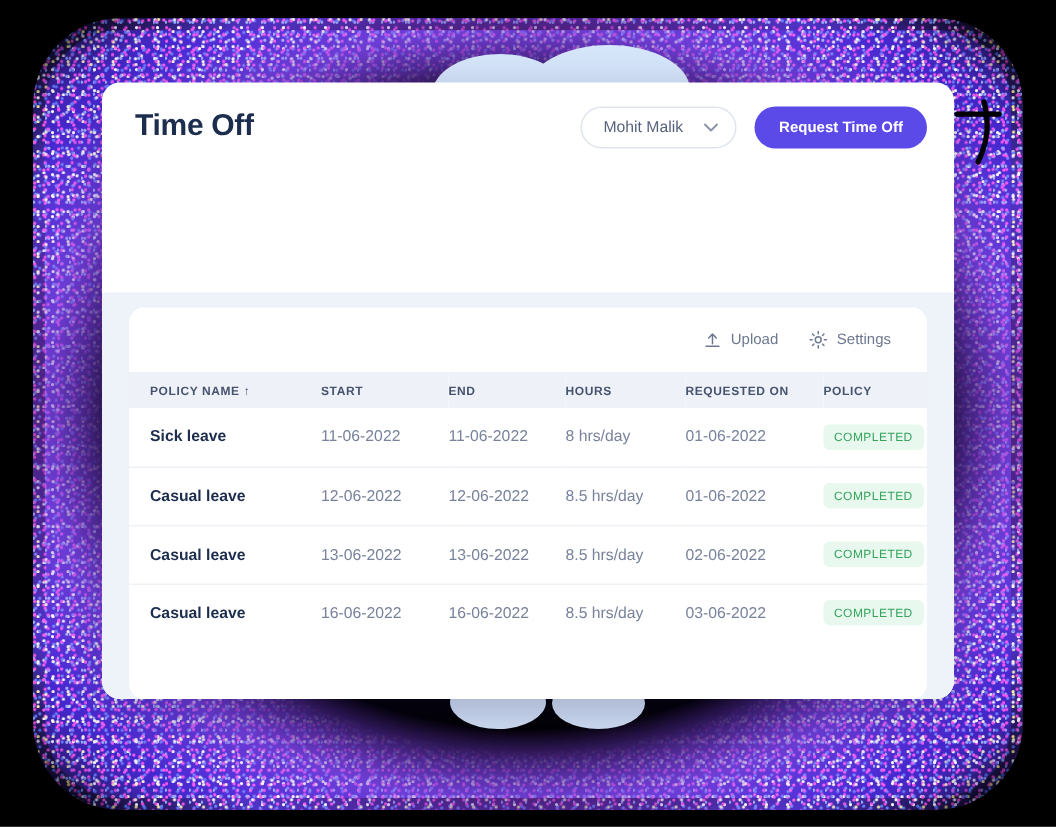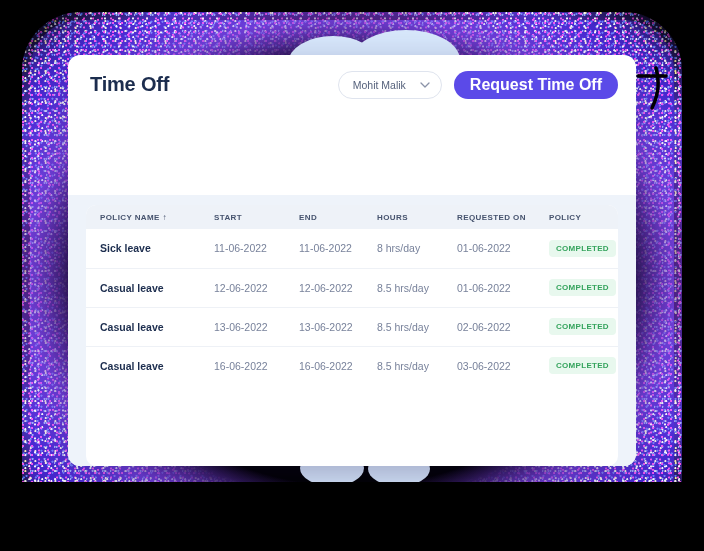--- a/index.html
+++ b/index.html
@@ -8,21 +8,21 @@
     width: 704px;
     height: 551px;
     background: #000000;
     overflow: hidden;
     font-family: "Liberation Sans", sans-serif;
   }
 
   #stage {
     position: relative;
     width: 704px;
-    height: 482px;
+    height: 551px;
     background: #000000;
     overflow: hidden;
   }
 
   
   .glow-outer {
     position: absolute;
     left: 22px; top: 12px;
     width: 660px; height: 528px;
     border-radius: 58px;
@@ -128,21 +128,21 @@
   }
   .chev { display: block; }
 
   .primary-btn {
     height: 28px;
     padding: 0 16px;
     border: none;
     border-radius: 14px;
     background: #5b4ae8;
     color: #ffffff;
-    font-size: 16px;
+    font-size: 10px;
     font-weight: bold;
     font-family: "Liberation Sans", sans-serif;
     cursor: pointer;
     white-space: nowrap;
   }
 
   
   .tabs {
     display: flex;
     gap: 26px;
@@ -233,21 +233,21 @@
     font-weight: bold;
   }
 
   .badge {
     display: inline-block;
     padding: 4px 7px;
     border-radius: 4px;
     background: #e8f8ee;
     color: #35a45d;
     font-size: 8px;
-    font-weight: bold;
+    font-weight: normal;
     letter-spacing: 0.3px;
   }
 
   .col-policy { width: 128px; }
   .col-start  { width: 85px; }
   .col-end    { width: 78px; }
   .col-hours  { width: 80px; }
   .col-req    { width: 92px; }
   .col-status { width: 80px; }
 </style>
@@ -287,20 +287,38 @@
           </svg>
         </div>
         <button class="primary-btn">Request Time Off</button>
       </div>
     </div>
 
 
     <div class="panel-wrap">
       <div class="panel">
 
+        <div class="toolbar">
+          <div class="tool">
+            <svg width="12" height="12" viewBox="0 0 14 14">
+              <path d="M7 9.5 L7 2 M4 5 L7 2 L10 5" fill="none" stroke="#6d7890" stroke-width="1.2" stroke-linecap="round" stroke-linejoin="round"></path>
+              <path d="M2 11.5 L12 11.5" fill="none" stroke="#6d7890" stroke-width="1.2" stroke-linecap="round"></path>
+            </svg>
+            <span>Upload</span>
+          </div>
+          <div class="tool">
+            <svg width="13" height="13" viewBox="0 0 16 16">
+              <circle cx="8" cy="8" r="2.4" fill="none" stroke="#6d7890" stroke-width="1.2"></circle>
+              <path d="M8 1.3 L8 3 M8 13 L8 14.7 M1.3 8 L3 8 M13 8 L14.7 8
+                       M3.3 3.3 L4.5 4.5 M11.5 11.5 L12.7 12.7
+                       M12.7 3.3 L11.5 4.5 M4.5 11.5 L3.3 12.7" fill="none" stroke="#6d7890" stroke-width="1.2" stroke-linecap="round"></path>
+            </svg>
+            <span>Settings</span>
+          </div>
+        </div>
 
         <table>
           <colgroup>
             <col class="col-policy">
               <col class="col-start">
               <col class="col-end">
             <col class="col-hours">
               <col class="col-req">
               <col class="col-status">
           </colgroup>

